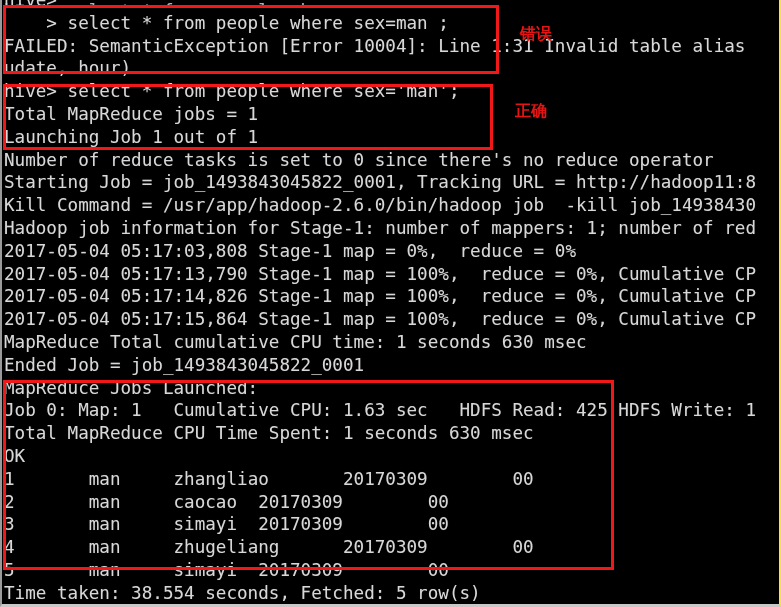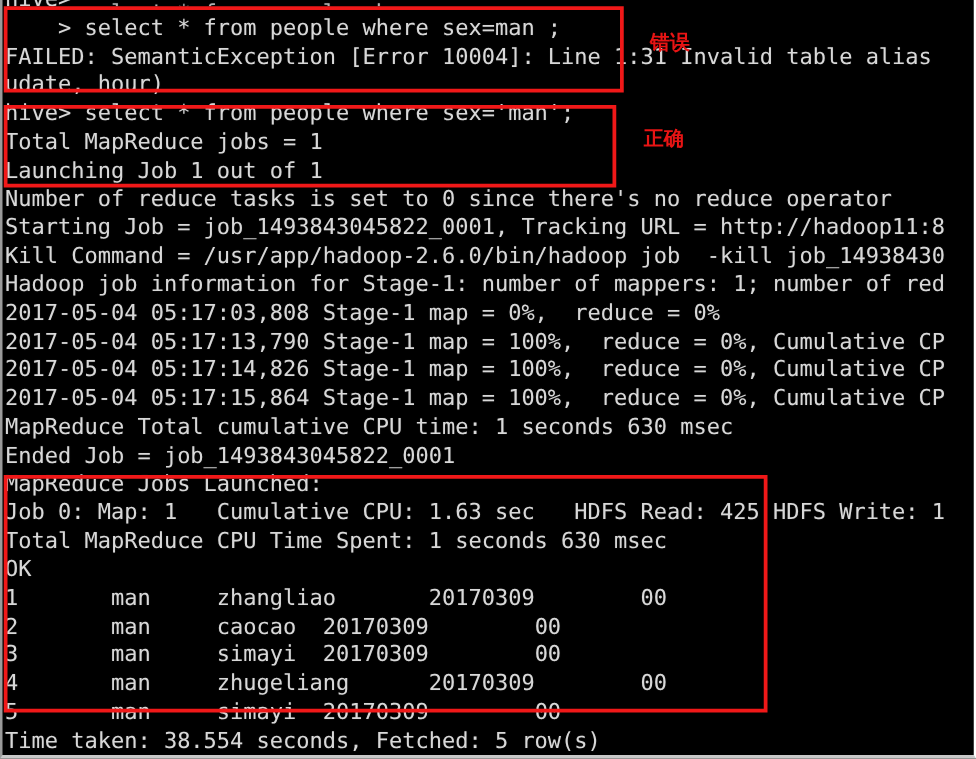--- a/index.html
+++ b/index.html
@@ -12,21 +12,21 @@
     width: 781px; height: 607px;
     overflow: hidden;
     font-family: "DejaVu Sans Mono", "Liberation Mono", monospace;
   }
   #terminal {
     position: relative;
     width: 781px; height: 607px;
     background: #000000;
     overflow: hidden;
     border-left: 2px solid #9a9a9a;
-    border-right: 2px solid #ffffff;
+    border-right: 2px solid #fde047;
     border-bottom: 3px solid #c8c8c8;
   }
   #screen {
     position: absolute;
     left: 0; top: -11px;
     width: 781px;
   }
   .line {
     height: 22.8px;
     line-height: 22.8px;

